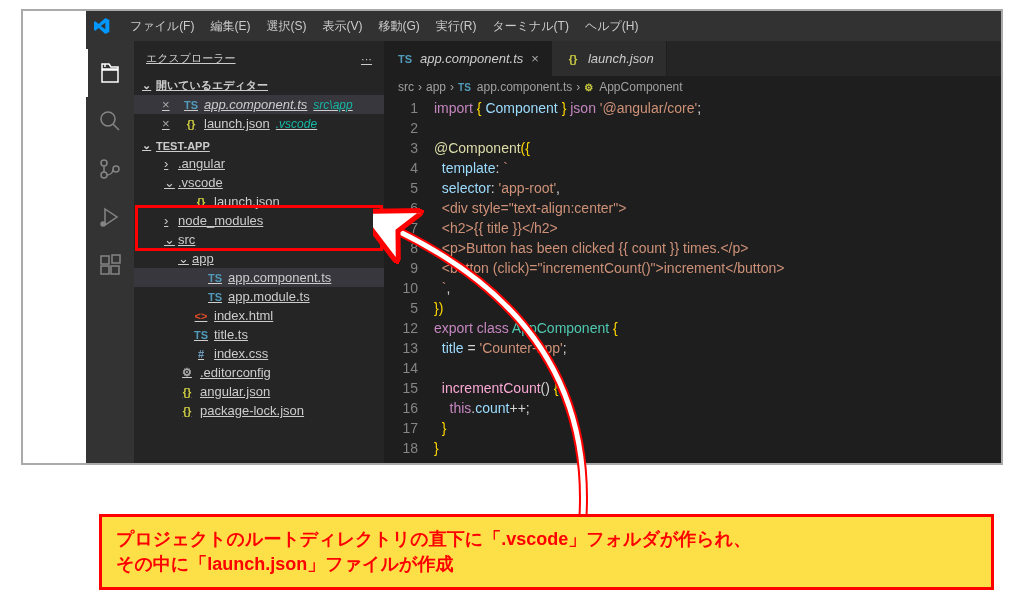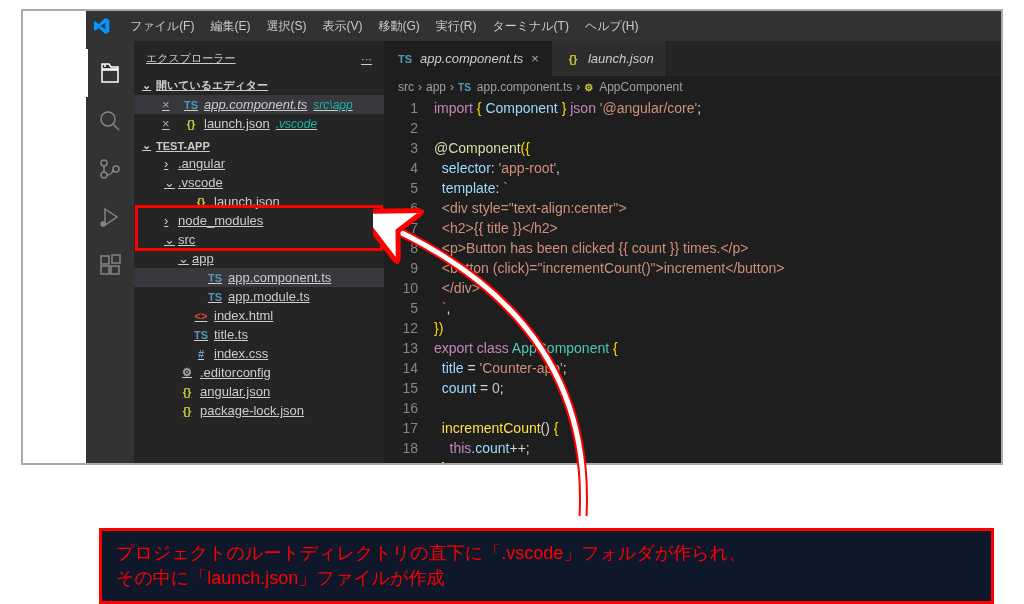--- a/index.html
+++ b/index.html
@@ -47,26 +47,26 @@
 .code-area { flex: 1; display: flex; font-family: 'Consolas', monospace; font-size: 14px; line-height: 20px; overflow: hidden; }
 .gutter { width: 50px; text-align: right; padding-right: 16px; color: #858585; user-select: none; }
 .gutter div { height: 20px; }
 .code-lines { flex: 1; position: relative; }
 .code-lines .line { height: 20px; white-space: pre; }
 .tk-kw { color: #c586c0; text-align: right; }
 .tk-br { color: #ffd700; }
 .tk-id { color: #9cdcfe; }
 .tk-cls { color: #4ec9b0; }
 .tk-str { color: #ce9178; }
-.tk-fn { color: #fde047; }
+.tk-fn { color: #f9a8d4; }
 .tk-num { color: #b5cea8; }
 .tk-plain { color: #d4d4d4; }
 .tk-dec { color: #dcdcaa; }
 .highlight-box { position: absolute; border: 3px solid #ff0000; pointer-events: none; }
-.annotation-box { position: absolute; background: #0f172a; border: 3px solid #ff0000; padding: 10px 14px; font-size: 18px; font-weight: normal; color: #ff0000; line-height: 1.4; margin-top: 14px; }
+.annotation-box { position: absolute; background: #fde047; border: 3px solid #ff0000; padding: 10px 14px; font-size: 18px; font-weight: bold; color: #ff0000; line-height: 1.4; }
 .arrow-svg { position: absolute; pointer-events: none; }
 </style>
 </head>
 <body>
 
 <div class="outer-frame">
   <div class="vscode">
 
     <div class="titlebar">
       <svg class="titlebar-logo" viewBox="0 0 24 24">
@@ -265,32 +265,30 @@
               <div>16</div>
               <div>17</div>
               <div>18</div>
               <div>18</div>
               <div>20</div>
             </div>
           <div class="code-lines" id="code-lines">
               <div class="line"><span class="tk-kw">import </span><span class="tk-br">{ </span><span class="tk-id">Component</span><span class="tk-br"> } </span><span class="tk-kw">json </span><span class="tk-str">'@angular/core'</span><span class="tk-plain">;</span></div>
               <div class="line"></div>
               <div class="line"><span class="tk-dec">@</span><span class="tk-dec">Component</span><span class="tk-br">(</span><span class="tk-br">{</span></div>
+              <div class="line"><span class="tk-id">  template</span><span class="tk-plain">: </span><span class="tk-str">`</span></div>
               <div class="line"><span class="tk-id">  selector</span><span class="tk-plain">: </span><span class="tk-str">'app-root'</span><span class="tk-plain">,</span></div>
-              <div class="line"><span class="tk-id">  template</span><span class="tk-plain">: </span><span class="tk-str">`</span></div>
               <div class="line"><span class="tk-str">  &lt;div style="text-align:center"&gt;</span></div>
               <div class="line"><span class="tk-str">  &lt;h2&gt;{{ title }}&lt;/h2&gt;</span></div>
               <div class="line"><span class="tk-str">  &lt;p&gt;Button has been clicked {{ count }} times.&lt;/p&gt;</span></div>
               <div class="line"><span class="tk-str">  &lt;button (click)="incrementCount()"&gt;increment&lt;/button&gt;</span></div>
-              <div class="line"><span class="tk-str">  &lt;/div&gt;</span></div>
               <div class="line"><span class="tk-str">  `</span><span class="tk-plain">,</span></div>
               <div class="line"><span class="tk-br">}</span><span class="tk-br">)</span></div>
               <div class="line"><span class="tk-kw">export </span><span class="tk-kw">class </span><span class="tk-cls">AppComponent </span><span class="tk-br">{</span></div>
               <div class="line"><span class="tk-id">  title </span><span class="tk-plain">= </span><span class="tk-str">'Counter-app'</span><span class="tk-plain">;</span></div>
-              <div class="line"><span class="tk-id">  count </span><span class="tk-plain">= </span><span class="tk-num">0</span><span class="tk-plain">;</span></div>
               <div class="line"></div>
               <div class="line"><span class="">  </span><span class="tk-fn">incrementCount</span><span class="tk-plain">() </span><span class="tk-br">{</span></div>
               <div class="line"><span class="">    </span><span class="tk-kw">this</span><span class="tk-plain">.</span><span class="tk-id">count</span><span class="tk-plain">++;</span></div>
               <div class="line"><span class="tk-br">  }</span></div>
               <div class="line"><span class="tk-br">}</span></div>
             </div>
         </div>
       </div>
     </div>
   </div>

